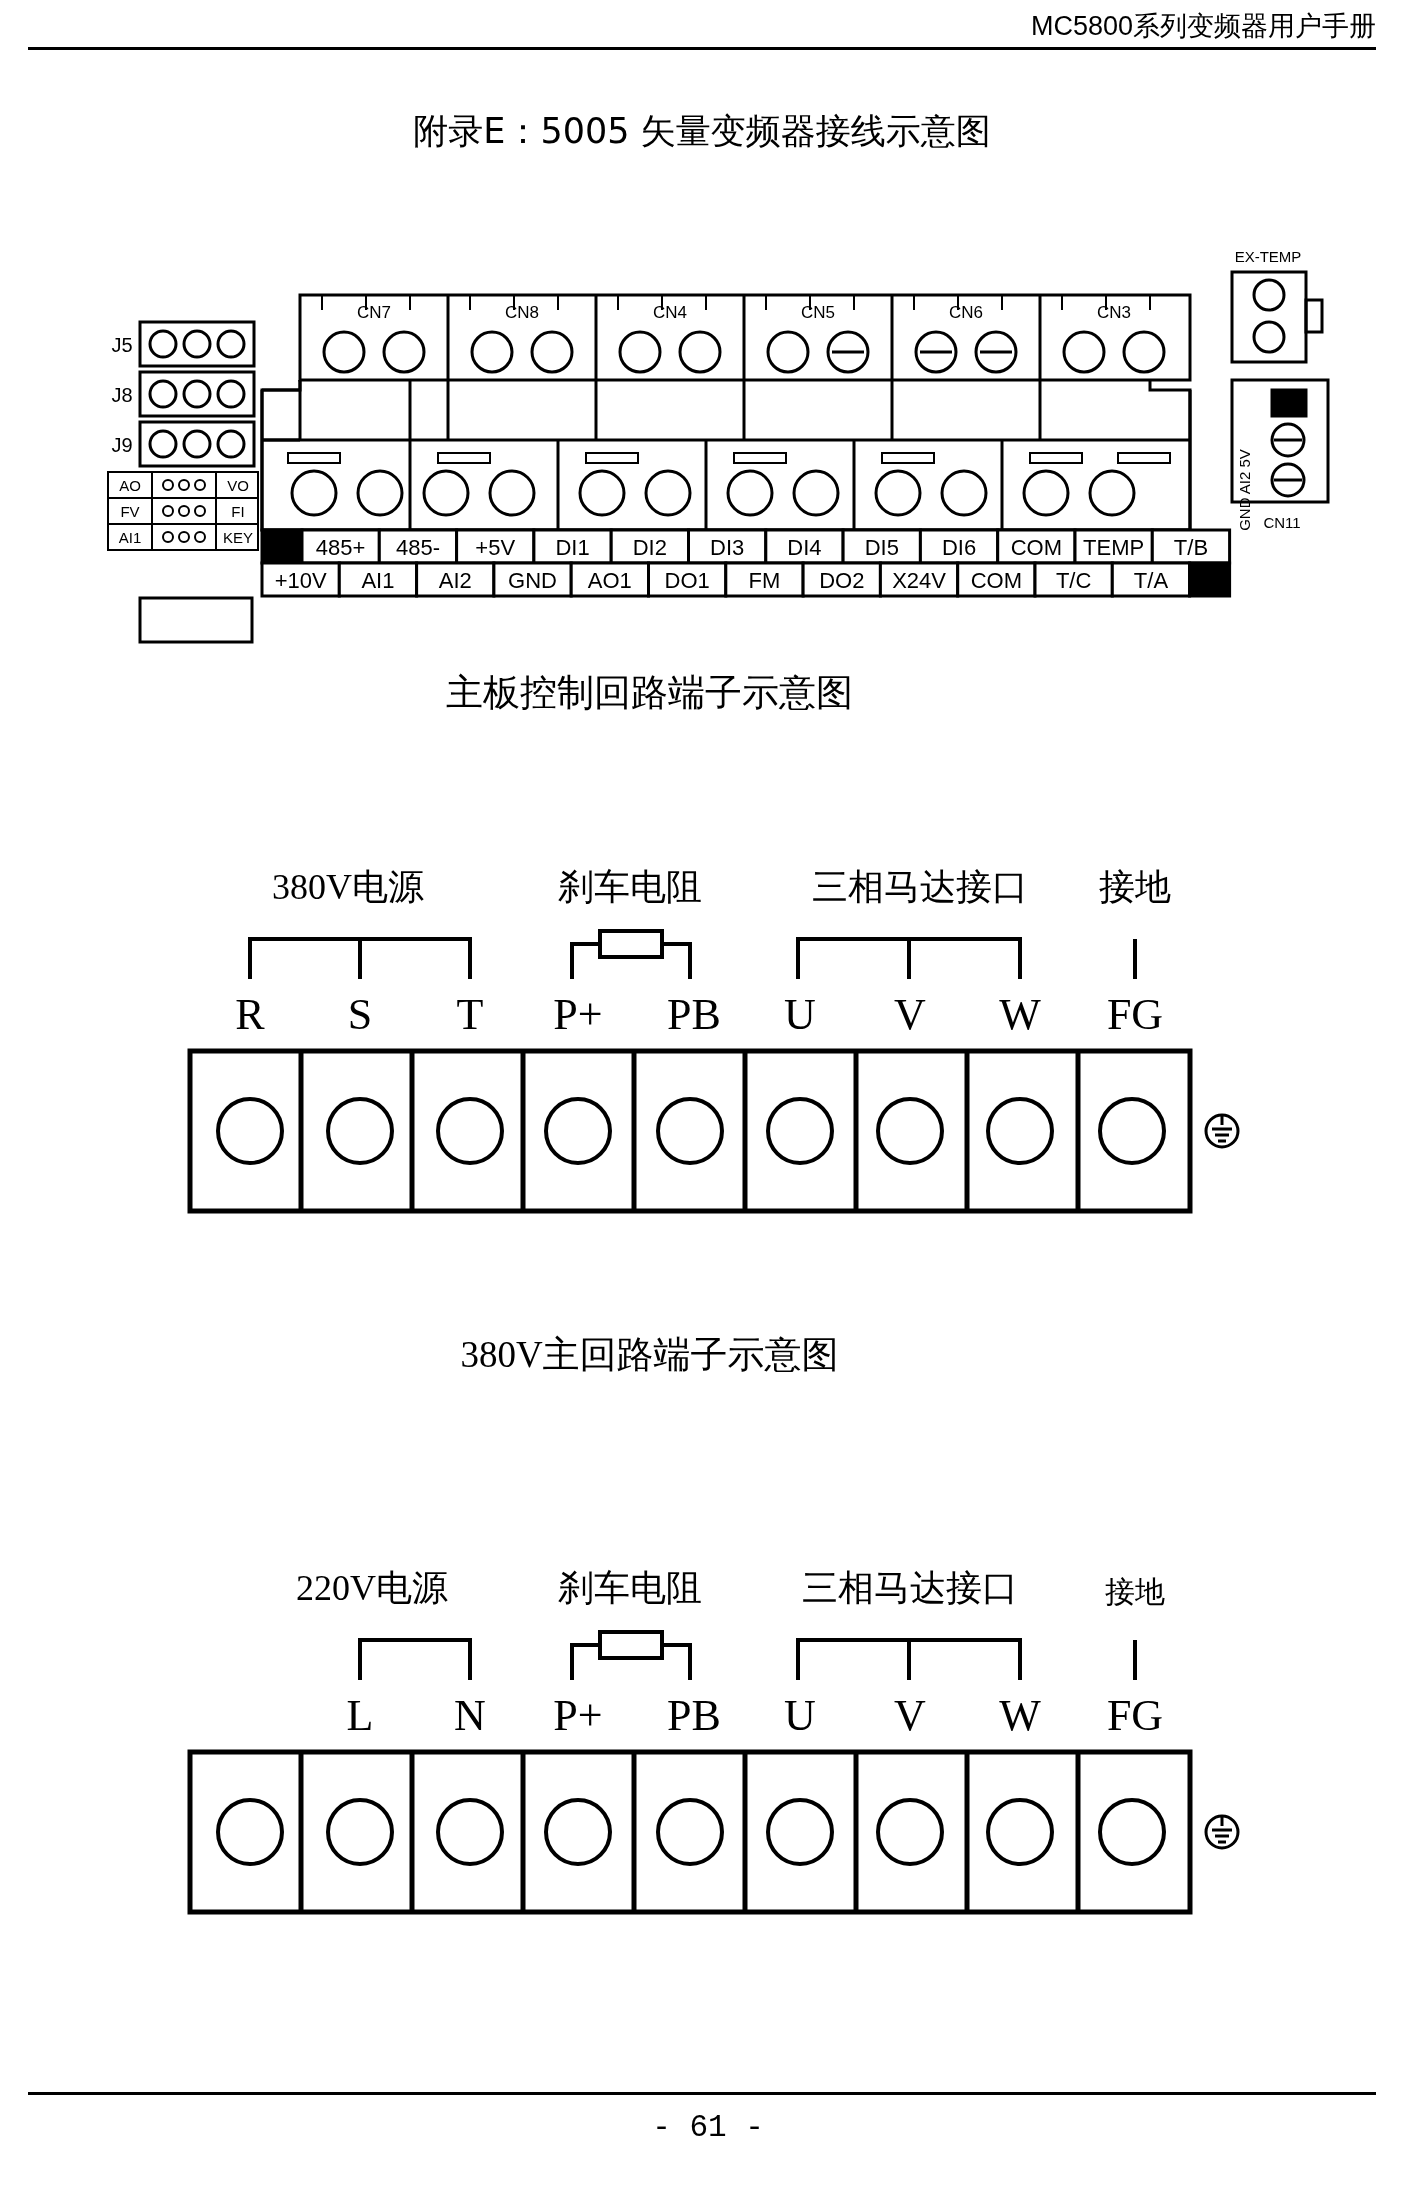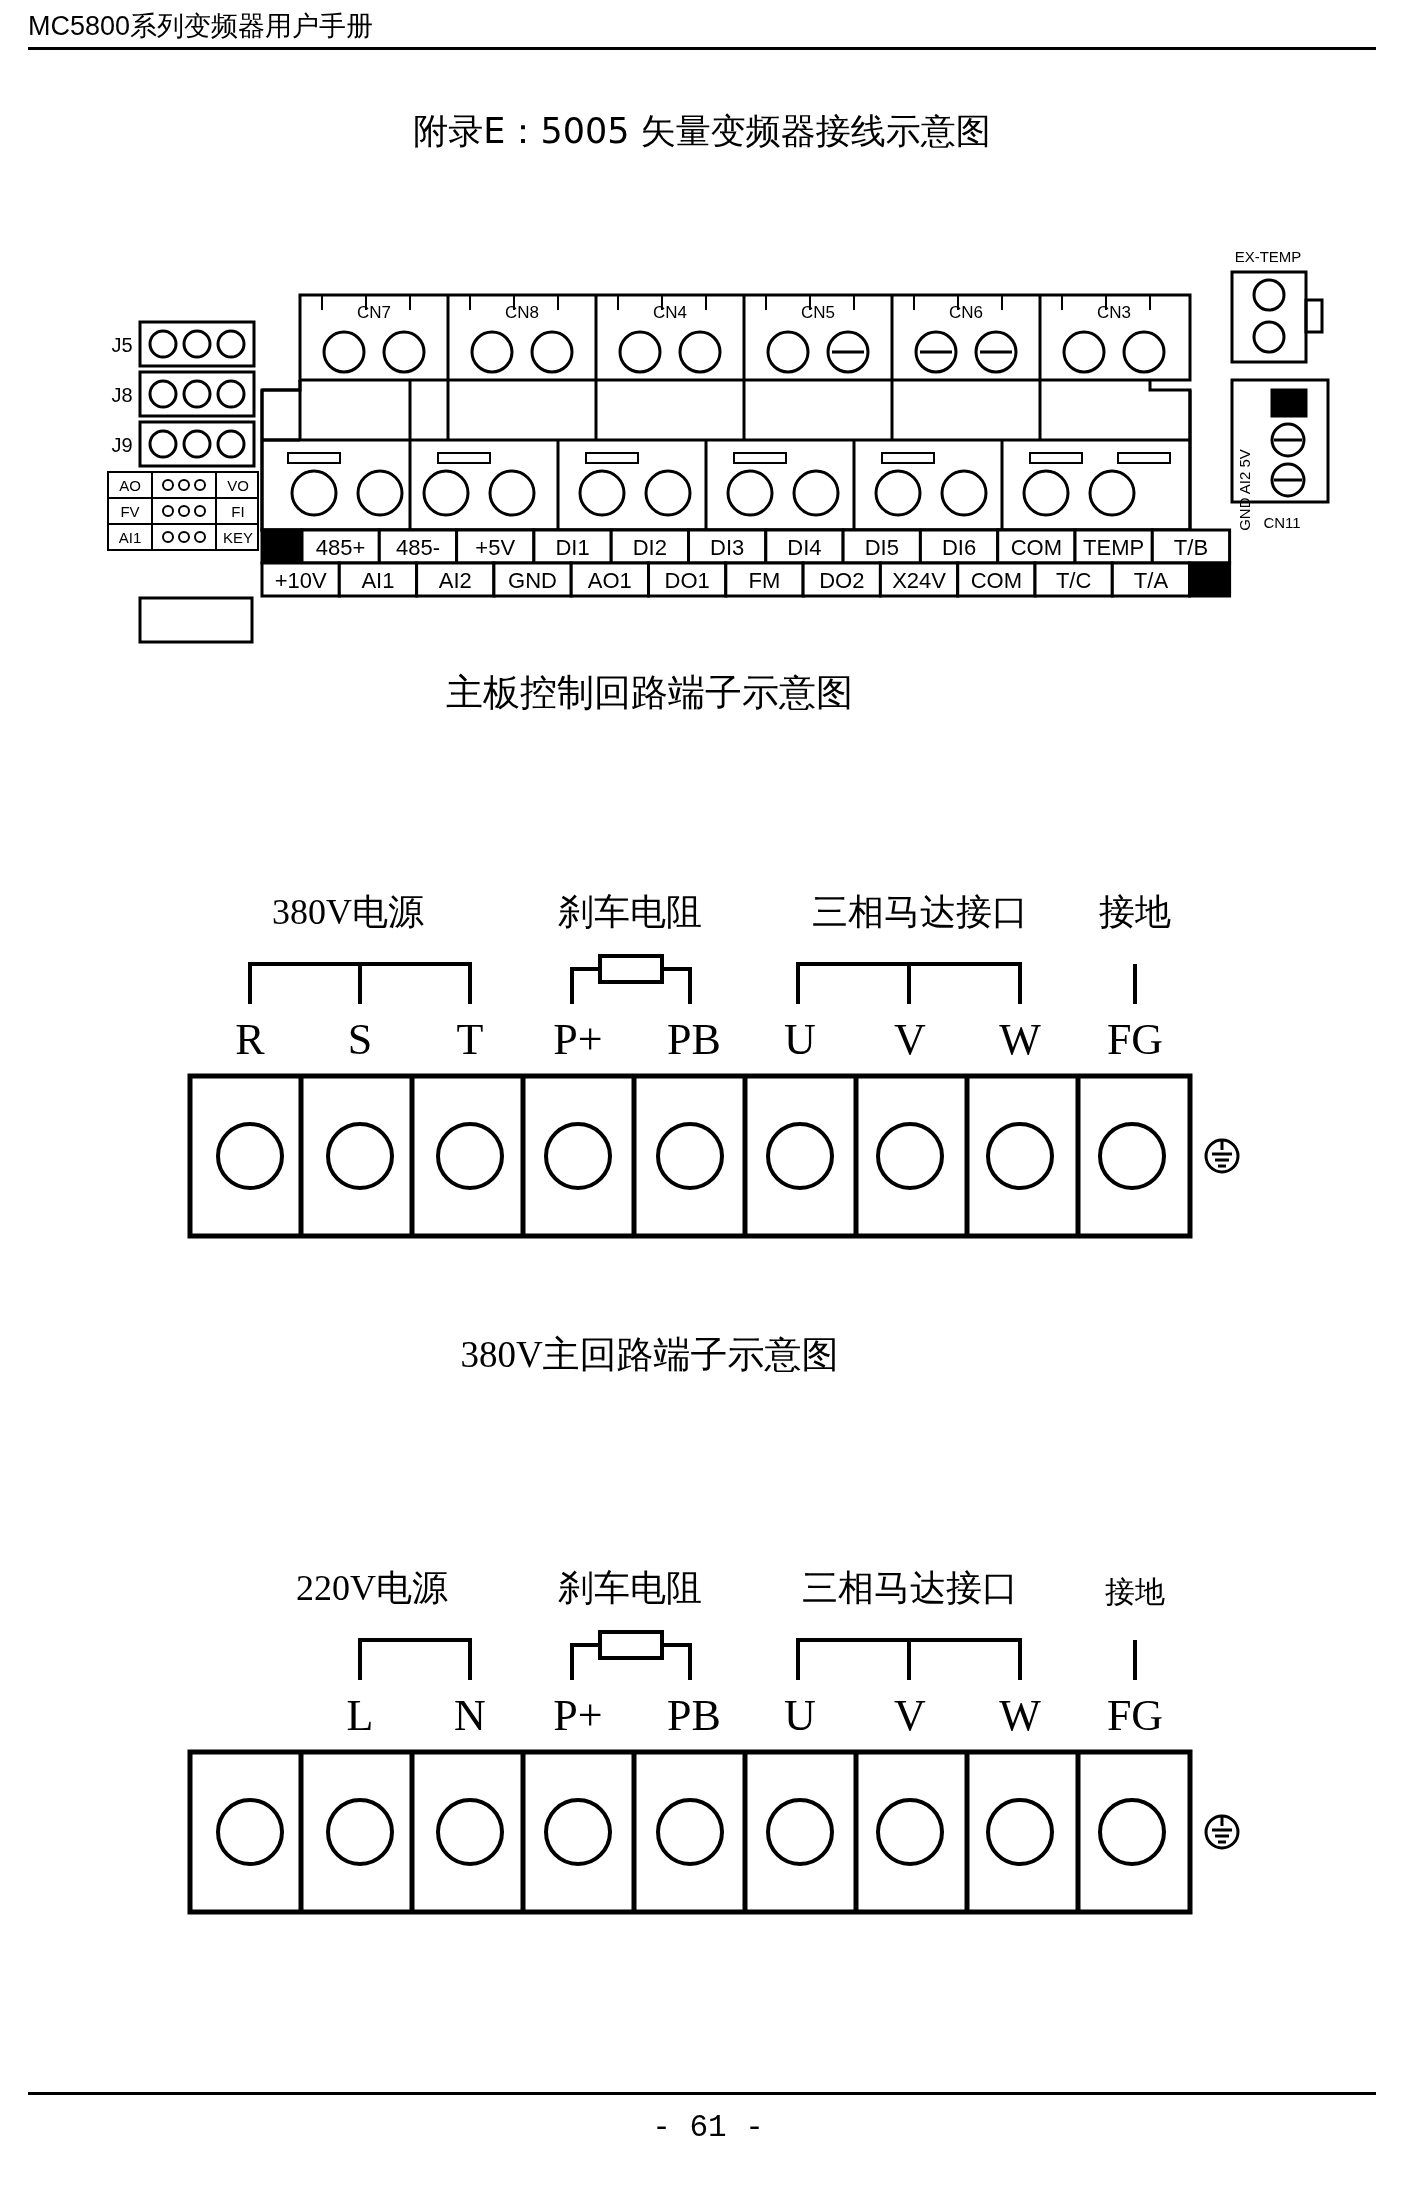--- a/index.html
+++ b/index.html
@@ -23,20 +23,21 @@
   }
   
   .header {
     position: absolute;
     left: 28px;
     top: 8px;
     width: 1348px;
     font-size: 27px;
     letter-spacing: 0px;
     white-space: nowrap;
+    text-align: right;
   }
   .header-rule {
     position: absolute;
     left: 28px;
     top: 47px;
     width: 1348px;
     height: 3px;
     background: #000;
   }
   
@@ -54,21 +55,21 @@
   .caption {
     position: absolute;
     width: 1299px;
     text-align: center;
     font-size: 37px;
     font-family: "Liberation Serif", serif;
   }
   
   #board-diagram { position: absolute; left: 0; top: 240px; width: 1404px; height: 420px; }
   
-  #main380 { position: absolute; left: 0; top: 864px; width: 1404px; height: 430px; }
+  #main380 { position: absolute; left: 0; top: 839px; width: 1404px; height: 430px; }
   #main220 { position: absolute; left: 0; top: 1540px; width: 1404px; height: 430px; }
 
   .footer-rule {
     position: absolute;
     left: 28px;
     top: 2092px;
     width: 1348px;
     height: 3px;
     background: #000;
   }

